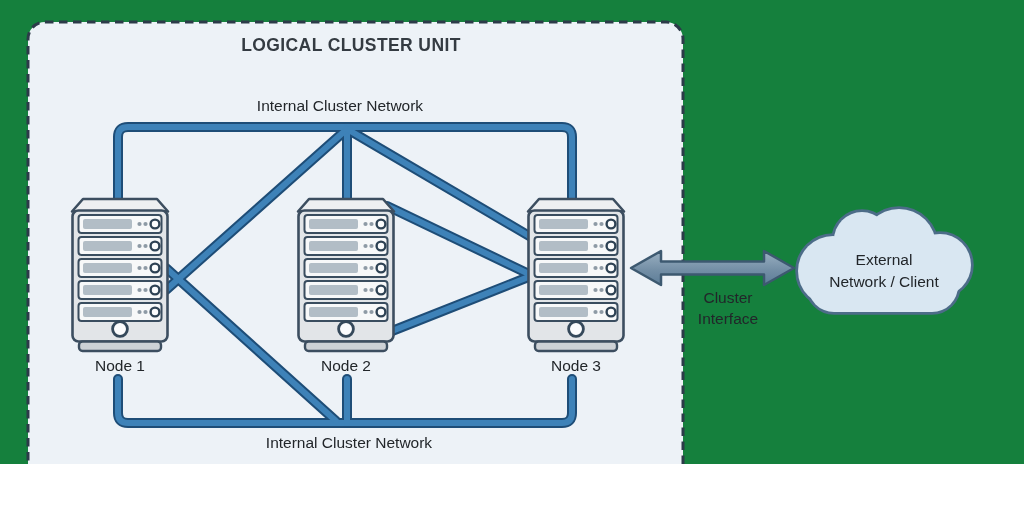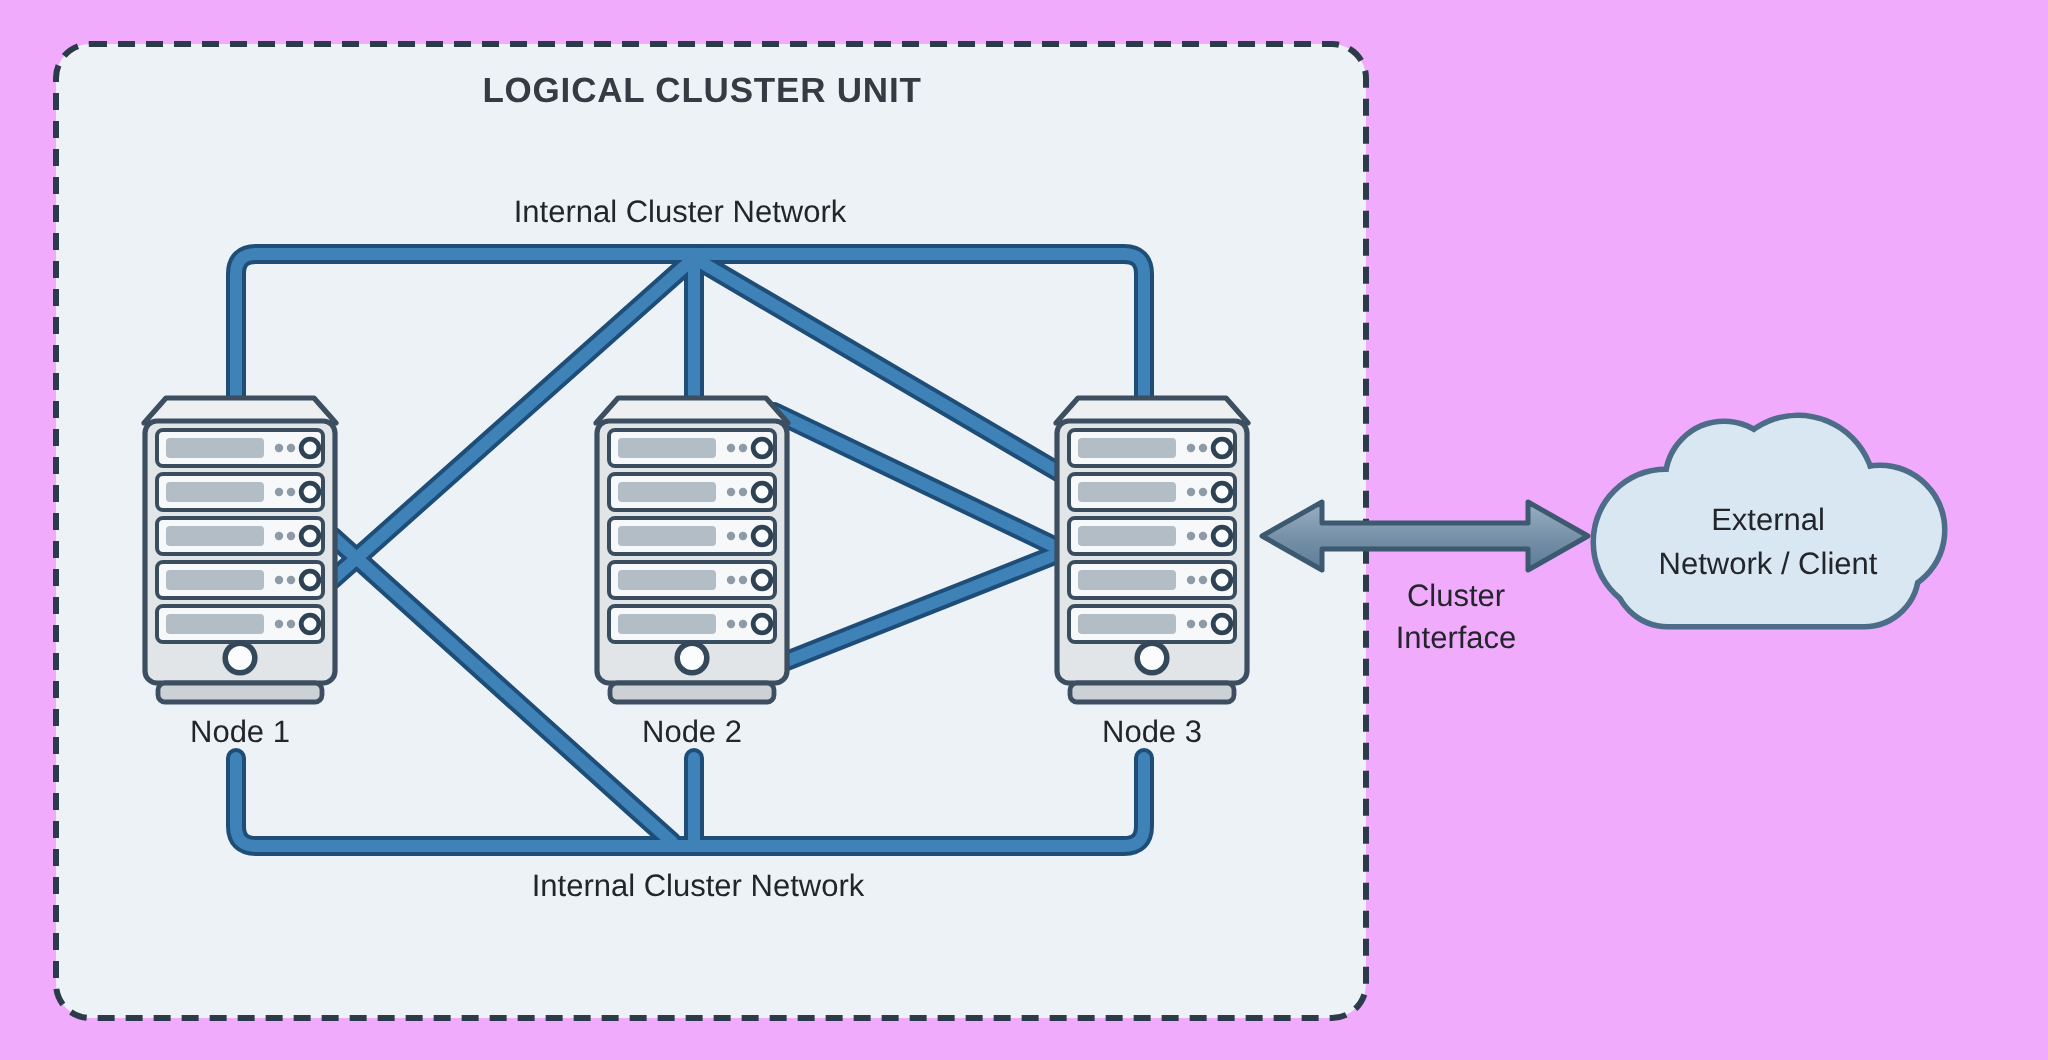--- a/index.html
+++ b/index.html
@@ -1,17 +1,17 @@
 <!DOCTYPE html>
 <html><head>
 <meta charset="utf-8">
 <style>
   html,body{margin:0;padding:0;background:#ffffff;}
   #stage{
-    position:relative;width:1024px;height:530px;background:#f0abfc;
+    position:relative;width:1024px;height:464px;background:#15803d;
     font-family:"Liberation Sans", sans-serif;overflow:hidden;
   }
   svg{display:block}
   .dashed-box{fill:#edf2f7;stroke:#2c3b49;stroke-width:3;stroke-dasharray:8.5 5.5;}
   .line-outer{fill:none;stroke:#1e4d77;stroke-width:10;stroke-linecap:round;stroke-linejoin:round;}
   .line-inner{fill:none;stroke:#3e82b8;stroke-width:6;stroke-linecap:round;stroke-linejoin:round;}
   .title-text{font-size:17.5px;font-weight:bold;fill:#343b42;letter-spacing:.4px;}
   .label-text{font-size:15.5px;fill:#22262a;}
   .srv-body{fill:#e2e5e8;stroke:#3c4e60;stroke-width:2.6;}
   .srv-lid{fill:#edeff1;stroke:#3c4e60;stroke-width:2.6;stroke-linejoin:round;}

